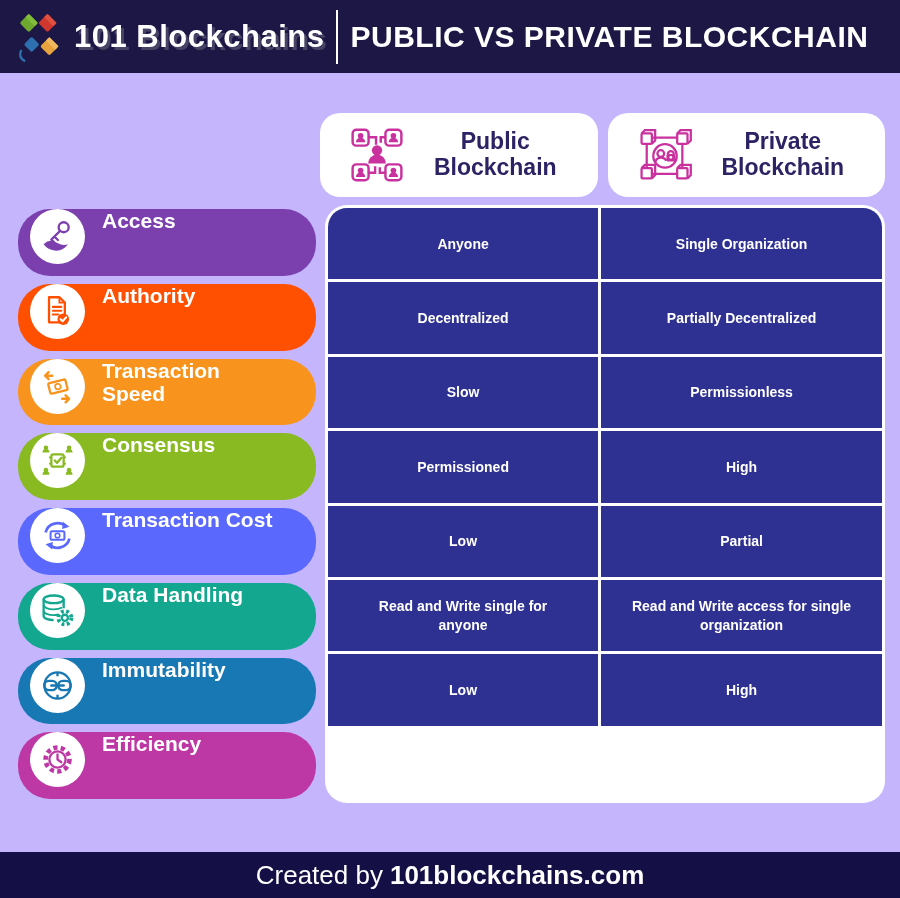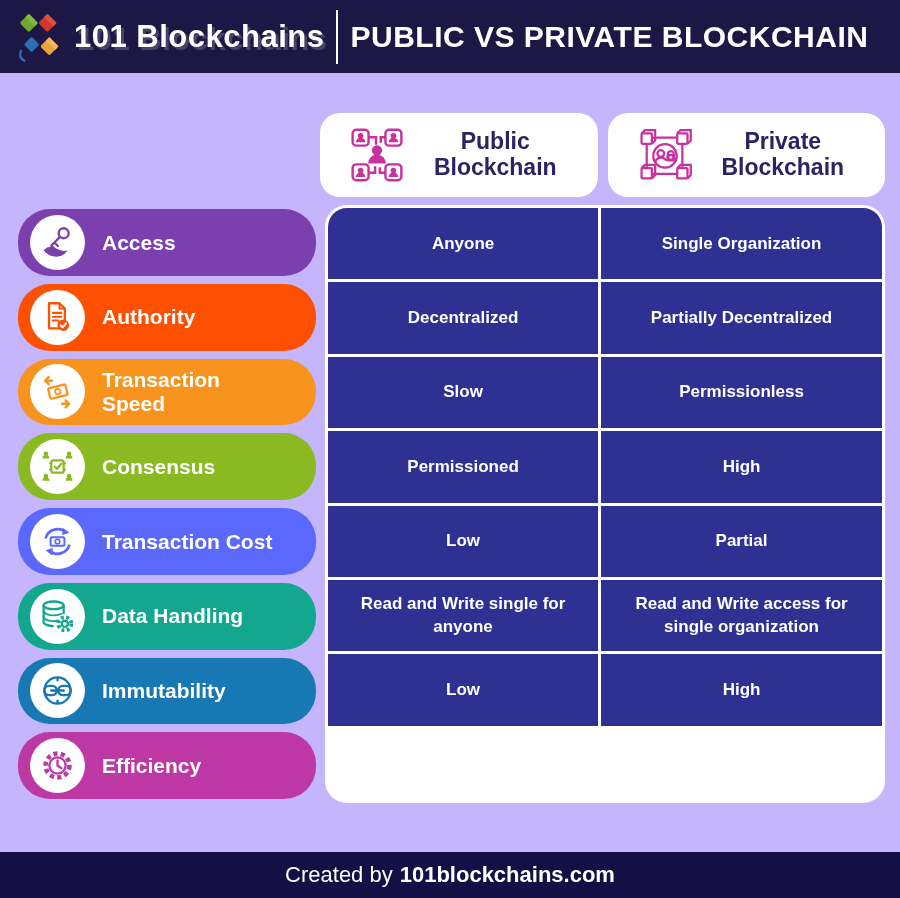--- a/index.html
+++ b/index.html
@@ -21,41 +21,41 @@
   .cards-row { display:flex; gap:10px; margin-left:302px; margin-bottom:8px; }
   .col-card { flex:1; background:#ffffff; border-radius:20px; height:84px;
               display:flex; align-items:center; justify-content:center; gap:13px; }
   .col-card svg { width:60px; height:60px; flex:0 0 auto; }
   .col-card-title { color:#2b2364; font-size:23px; font-weight:800; line-height:1.12; text-align:center; max-width:150px; }
 
   .body-row { display:grid; grid-template-columns:298px 1fr; column-gap:9px; height:598px; }
 
   
   .pills { display:grid; grid-template-rows:repeat(8,1fr); }
-  .pill { margin:4px 0; border-radius:32px; display:flex; align-items:center; padding-left:12px; gap:17px; }
+  .pill { margin:4px 0; border-radius:32px; display:flex; align-items:flex-start; padding-left:12px; gap:17px; }
   .pill-icon-circle { width:55px; height:55px; background:#ffffff; border-radius:50%;
                       display:flex; align-items:center; justify-content:center; flex:0 0 auto; }
   .pill-icon-circle svg { width:37px; height:37px; }
   .pill-label { color:#ffffff; font-size:21px; font-weight:800; line-height:1.12; max-width:172px; }
 
   
   .cmp-table { background:#ffffff; border-radius:22px; padding:3px;
                display:grid; grid-template-columns:1fr 1.04fr; grid-template-rows:repeat(8,1fr); gap:3px; }
   .cell { background:#2e3191; display:flex; align-items:center; justify-content:center;
-          text-align:center; color:#ffffff; font-weight:800; font-size:17px; line-height:1.3; }
+          text-align:center; color:#ffffff; font-weight:800; font-size:14px; line-height:1.3; }
   .cell.col-left  { padding:0 30px; }
   .cell.col-right { padding:0 10px; }
   .cell:nth-child(1) { border-top-left-radius:19px; }
   .cell:nth-child(2) { border-top-right-radius:19px; }
   .cell:nth-child(15){ border-bottom-left-radius:19px; }
   .cell:nth-child(16){ border-bottom-right-radius:19px; }
 
   
   .footer { position:absolute; left:0; bottom:0; width:100%; height:46px; background:#141046;
-            display:flex; align-items:center; justify-content:center; color:#ffffff; font-size:22px; }
+            display:flex; align-items:center; justify-content:center; color:#ffffff; font-size:26px; }
   .footer .site { font-weight:800; margin-left:7px; }
 
   svg .st { fill:none; stroke:currentColor; }
 </style>
 </head>
 <body>
 
 <div class="page">
 
   <div class="topbar">

